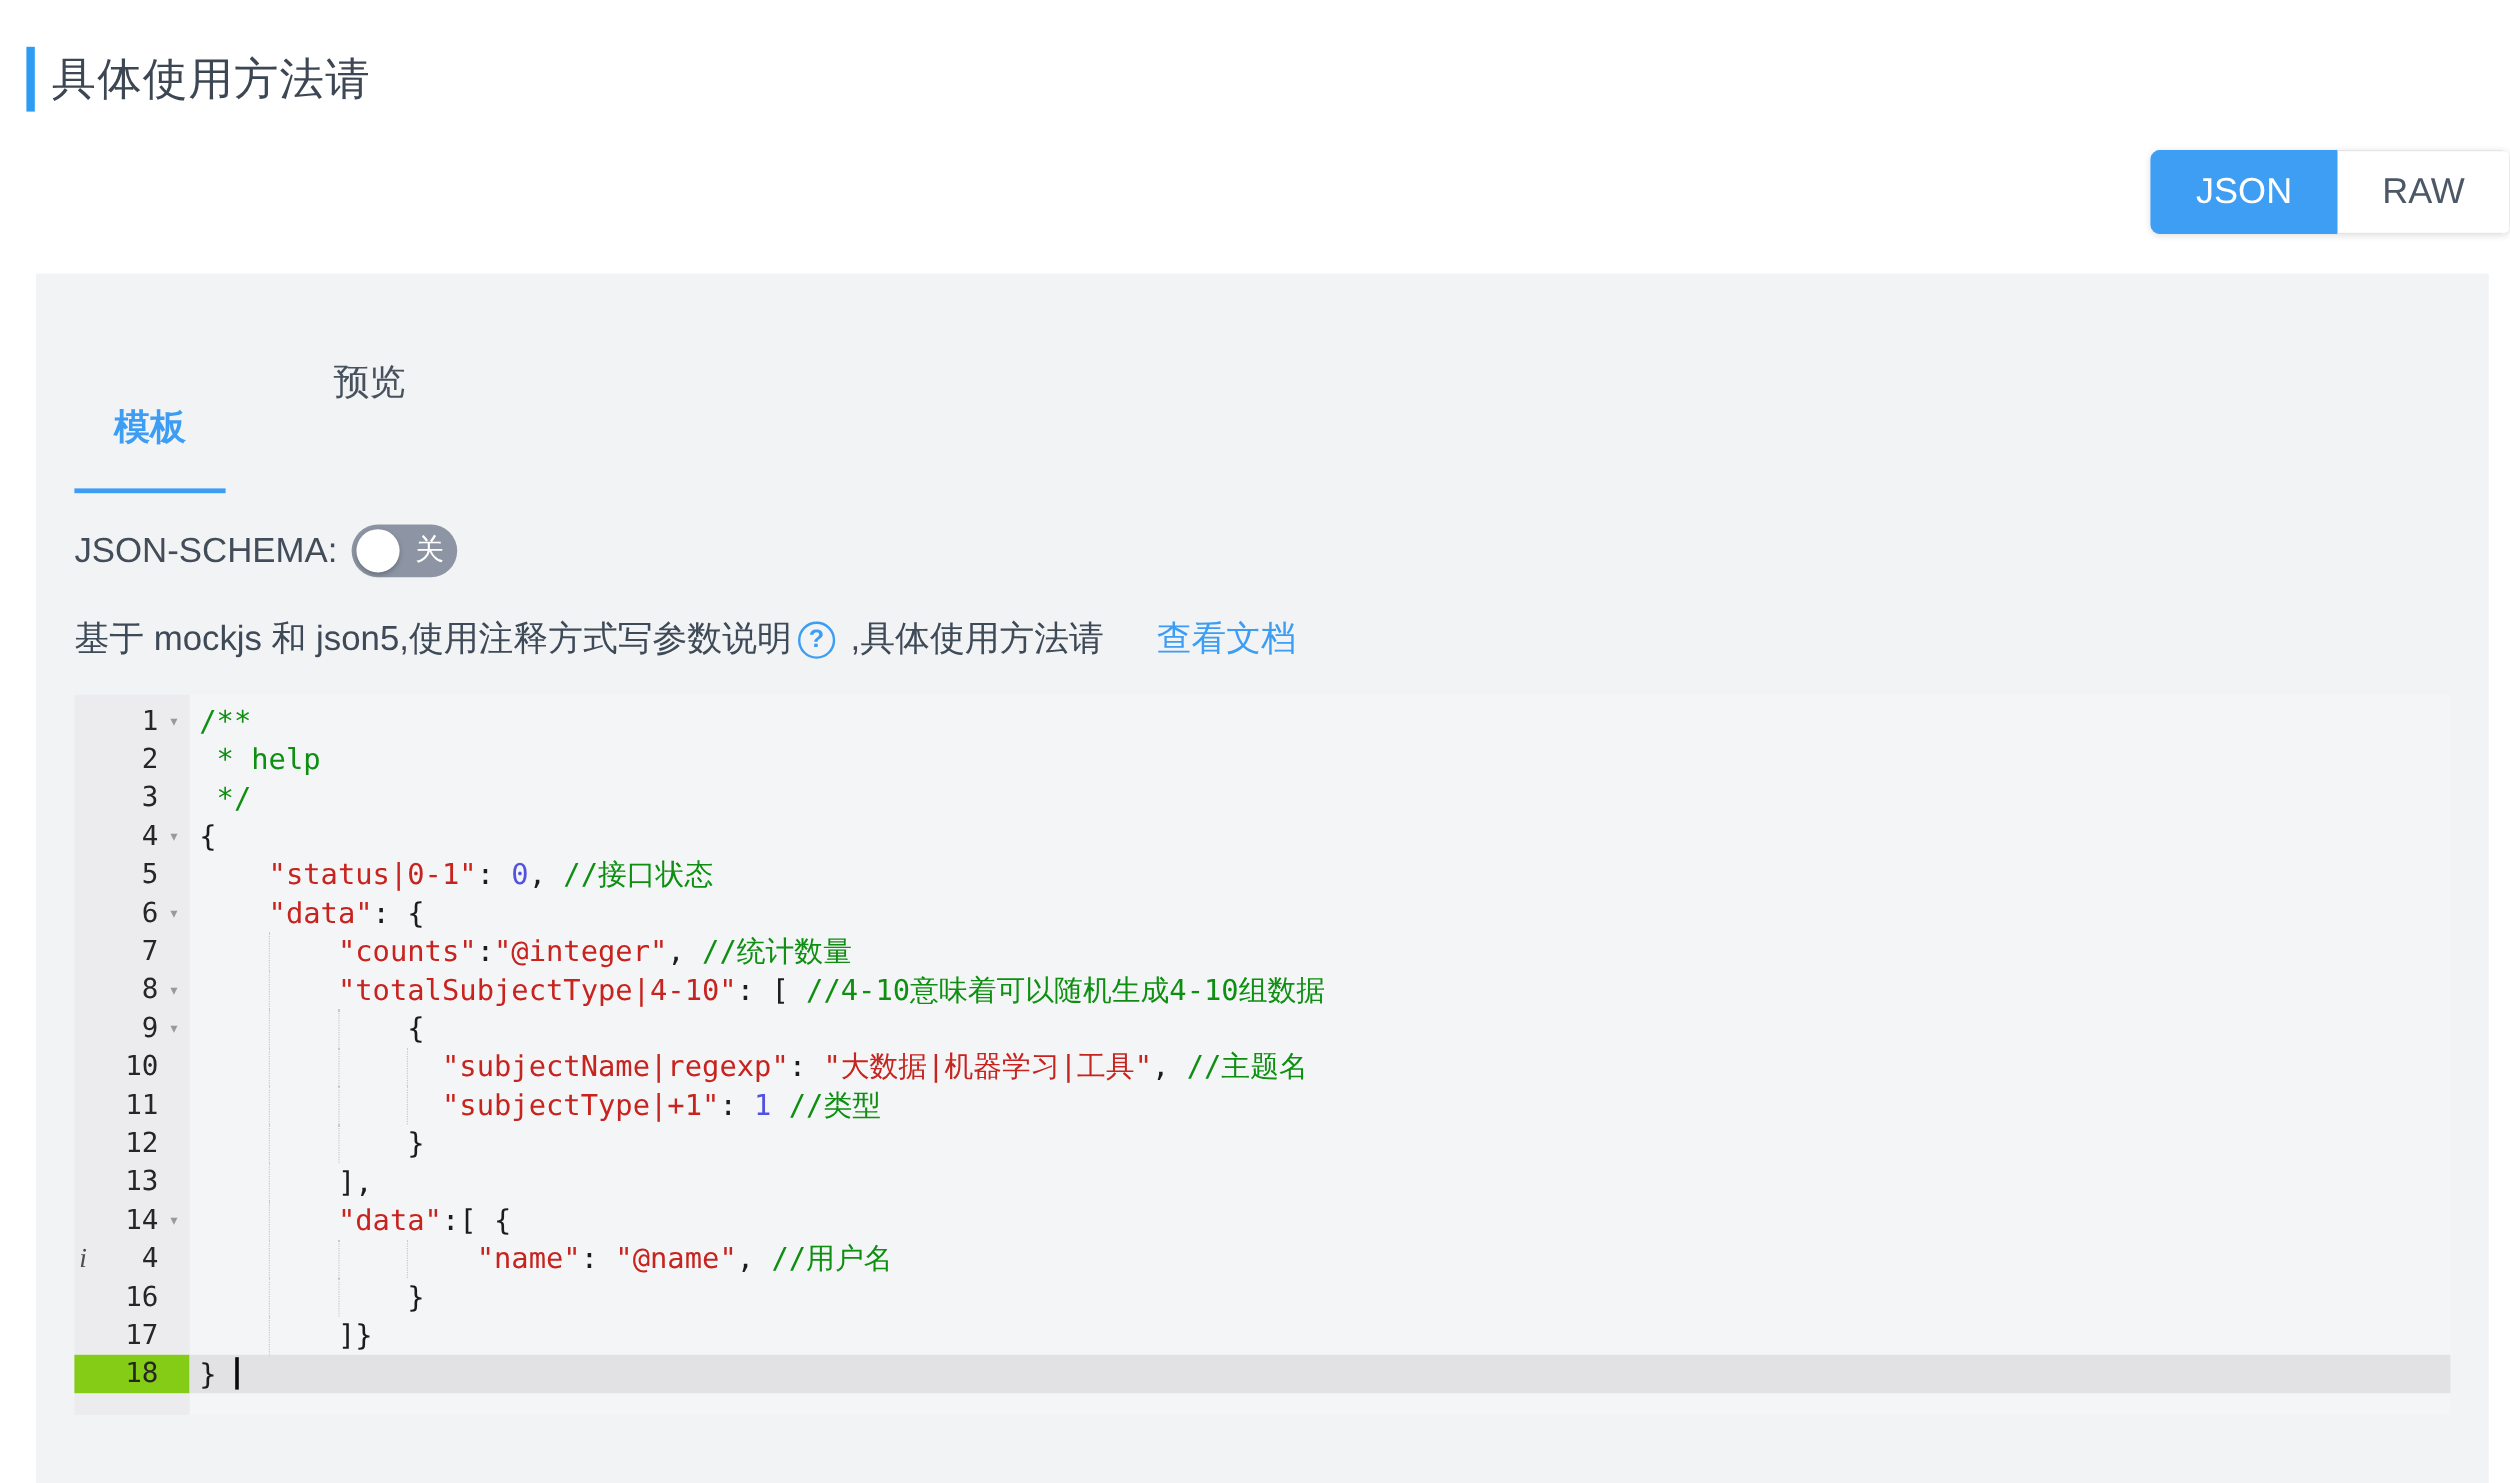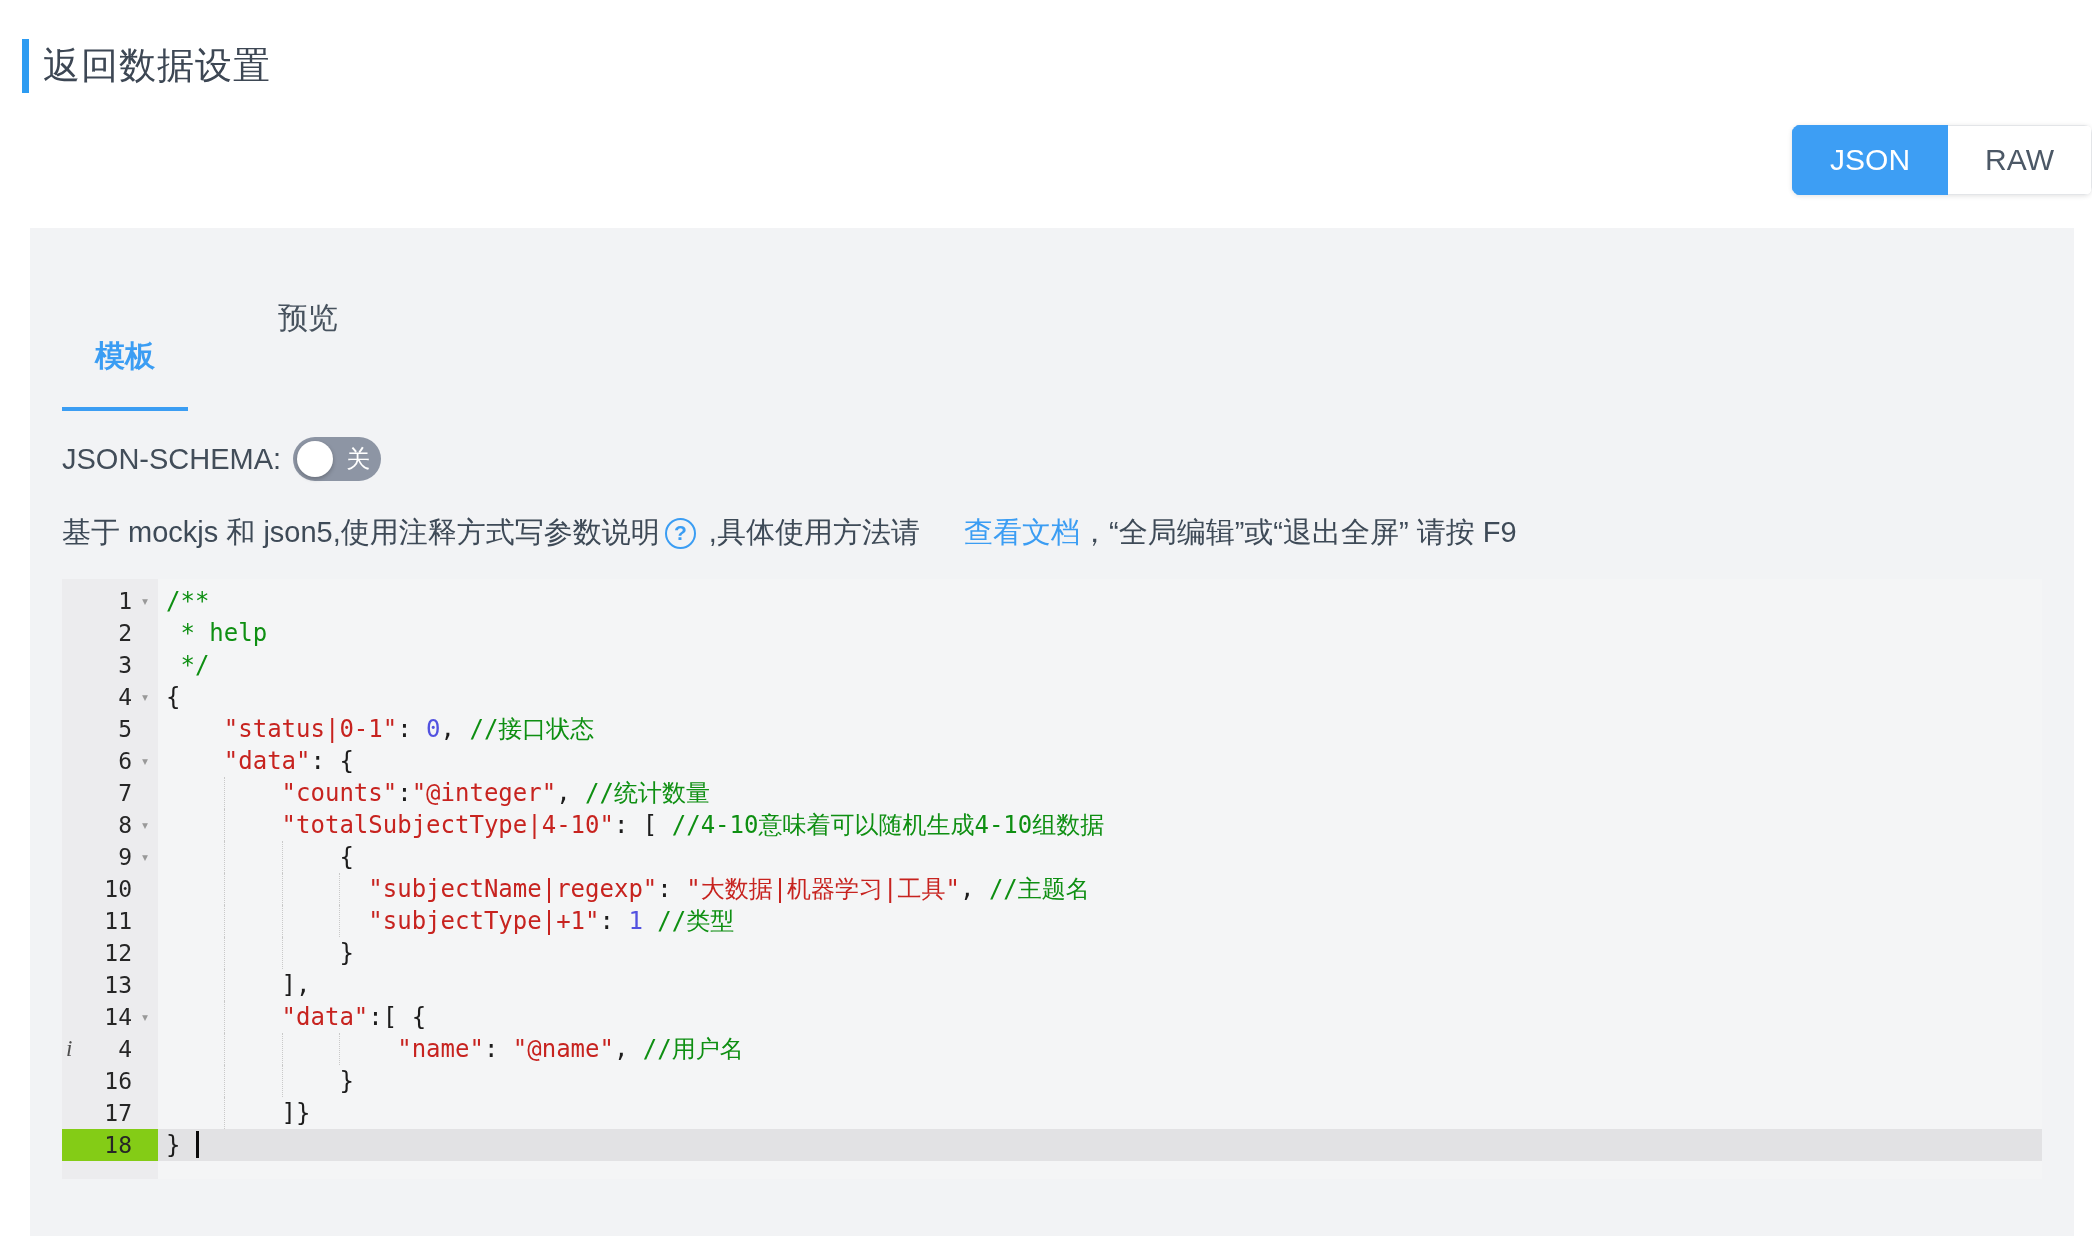--- a/index.html
+++ b/index.html
@@ -99,21 +99,21 @@
   .cursor {
     display: inline-block; width: 3px; height: 27px; background: #0a0a0a;
     vertical-align: -5px; margin-left: 1px;
   }
 </style>
 </head>
 <body>
 
 <div class="title-row">
   <div class="title-accent"></div>
-  <h1 class="page-title">返回数据设置</h1>
+  <h1 class="page-title">具体使用方法请</h1>
 </div>
 
 <div class="mode-toggle">
   <div class="mode-group">
     <button class="mode-btn selected">JSON</button>
     <button class="mode-btn">RAW</button>
   </div>
 </div>
 
 <div class="panel">
@@ -129,21 +129,20 @@
       <span class="switch-knob"></span>
       <span class="switch-text">关</span>
     </span>
   </div>
 
   <div class="help-row">
     <span>基于 mockjs 和 json5,使用注释方式写参数说明</span>
     <span class="q-icon">?</span>
     <span> ,具体使用方法请 </span>
     <a class="doc-link">查看文档</a>
-    <span>，“全局编辑”或“退出全屏” 请按 F9</span>
   </div>
 
   <div class="editor">
     <div>
         <div class="cm-line">
           <div class="gutter-cell">
             <span class="ln-info"></span>
             <span class="ln-num">1</span>
             <span class="ln-fold">▾</span>
           </div>

